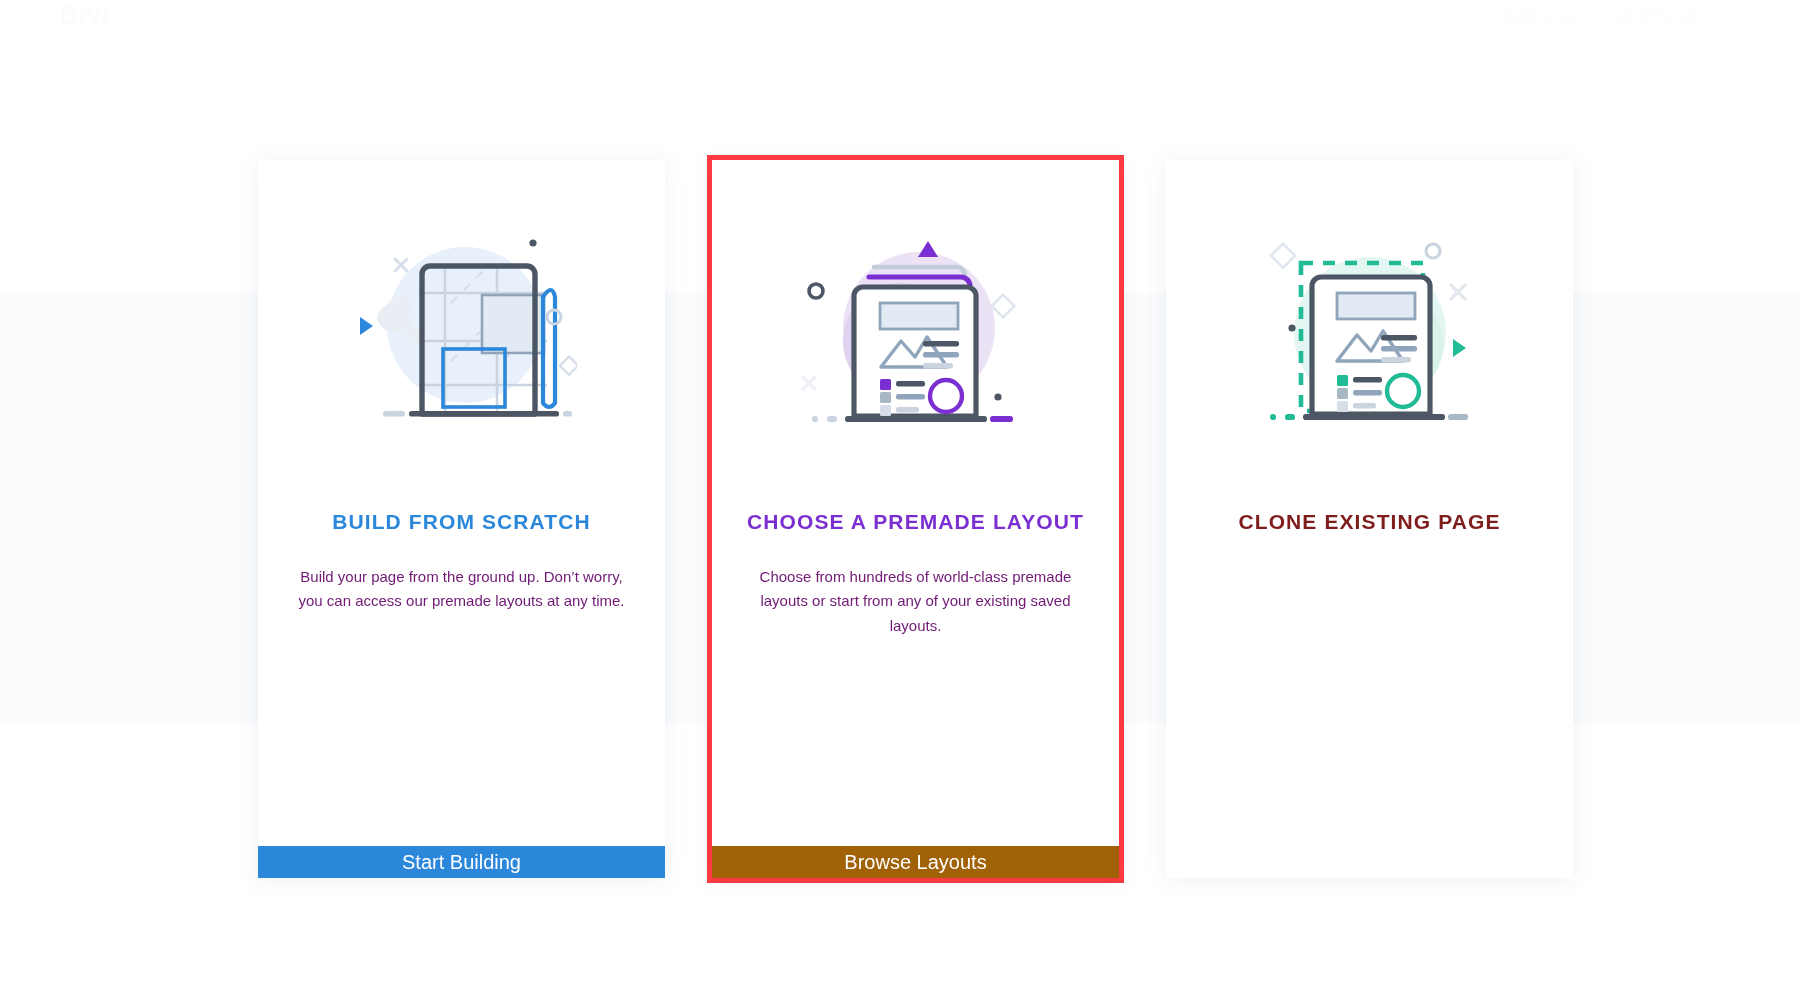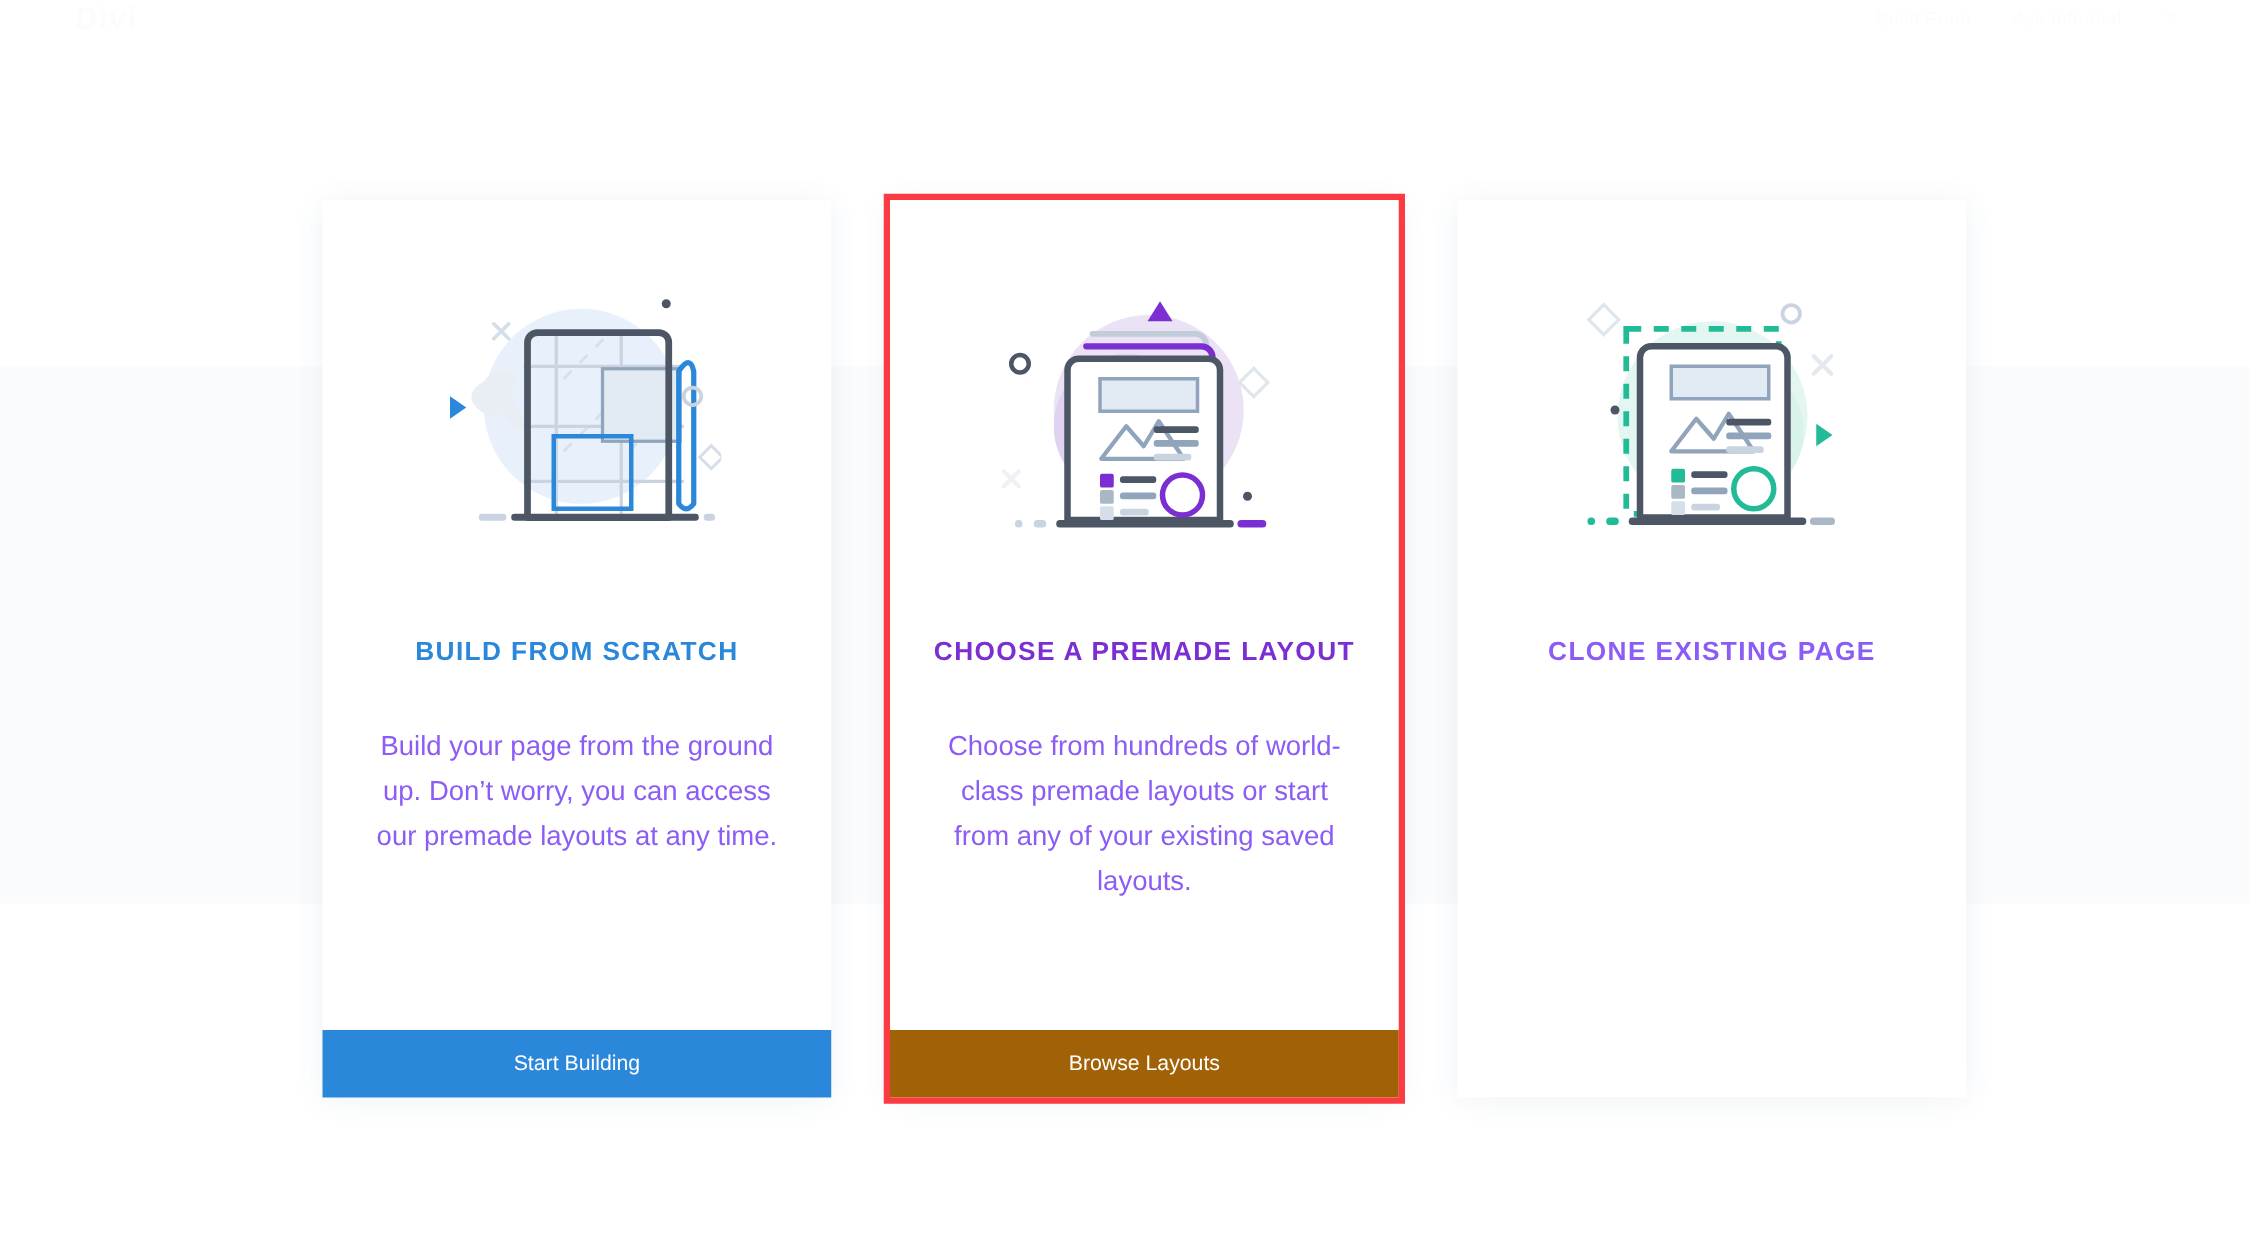--- a/index.html
+++ b/index.html
@@ -101,40 +101,40 @@
   
   .card-title {
     margin-top: 62px;
     font-size: 21px;
     font-weight: 700;
     letter-spacing: 1.1px;
     text-align: center;
   }
   .card-title.blue   { color: #2b87da; }
   .card-title.purple { color: #7b2ed1; }
-  .card-title.green  { color: #8b5cf6; text-align: right; }
+  .card-title.green  { color: #7f1d1d; text-align: right; }
 
   .card-desc {
-    margin-top: 45px;
-    font-size: 22px;
+    margin-top: 31px;
+    font-size: 15px;
     line-height: 1.63;
-    color: #8b5cf6;
+    color: #701a75;
     text-align: center;
     max-width: 340px;
   }
 
   
   .card-cta {
     flex: 0 0 auto;
-    height: 54px;
+    height: 32px;
     display: flex;
     align-items: center;
     justify-content: center;
     color: #ffffff;
-    font-size: 17px;
+    font-size: 20px;
     font-weight: 400;
     cursor: pointer;
     user-select: none;
   }
   .card-cta.blue   { background: #2b87da; }
   .card-cta.purple { background: #a16207; }
   .card-cta.green  { background: #21bb96; }
 </style>
 </head>
 <body>

